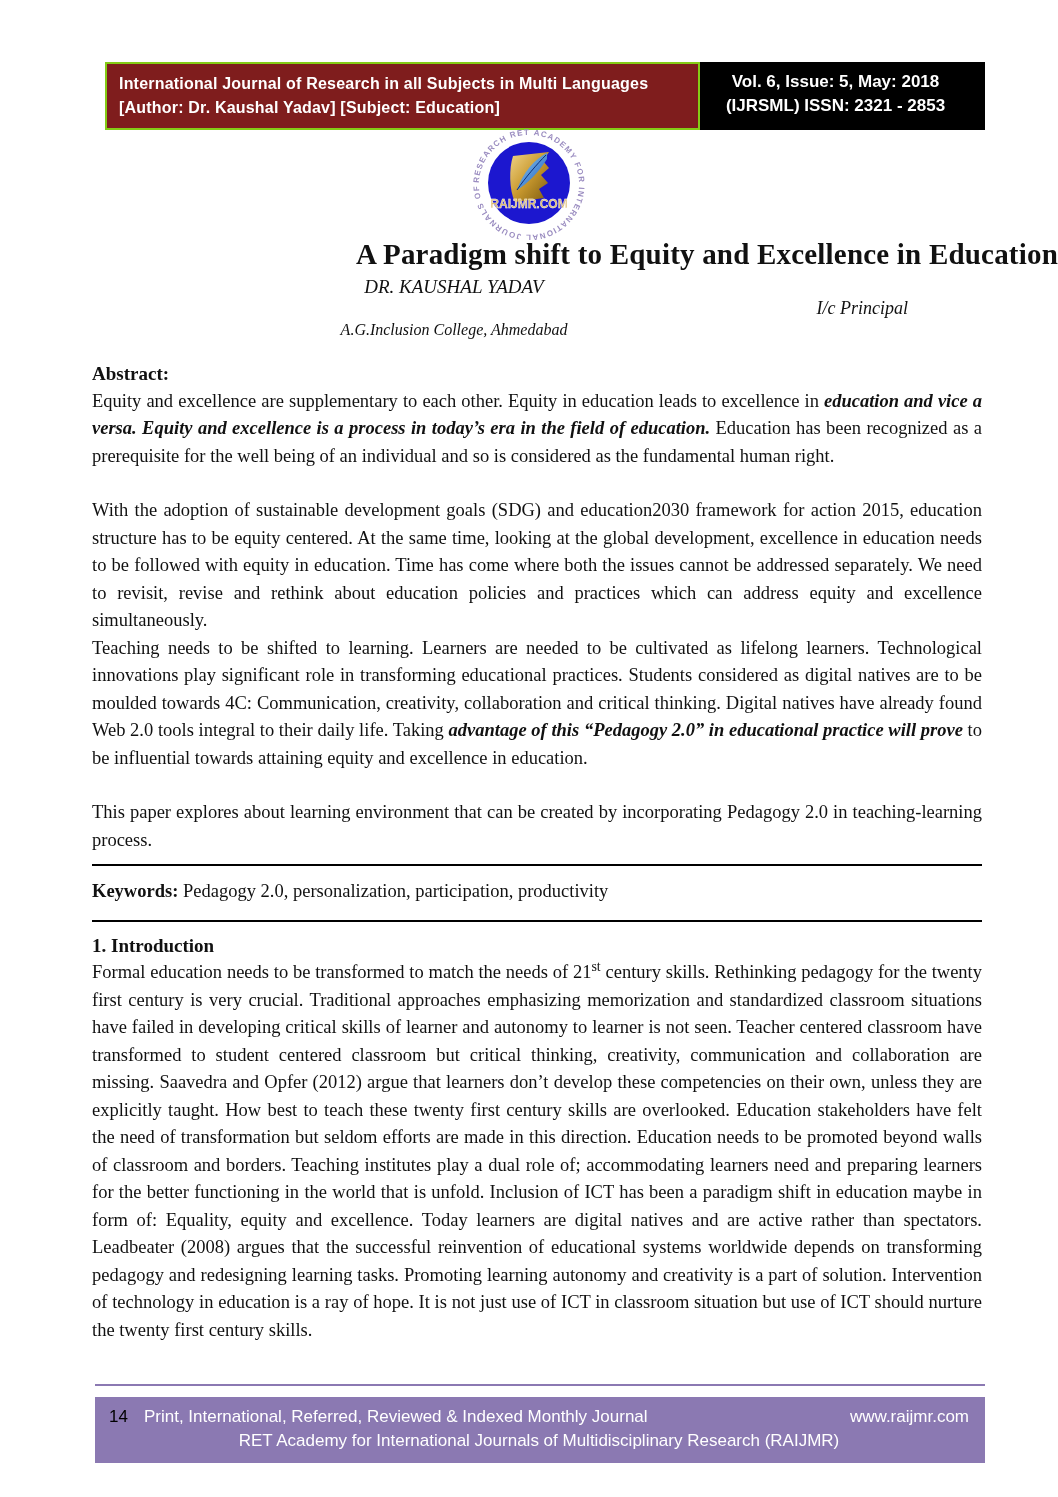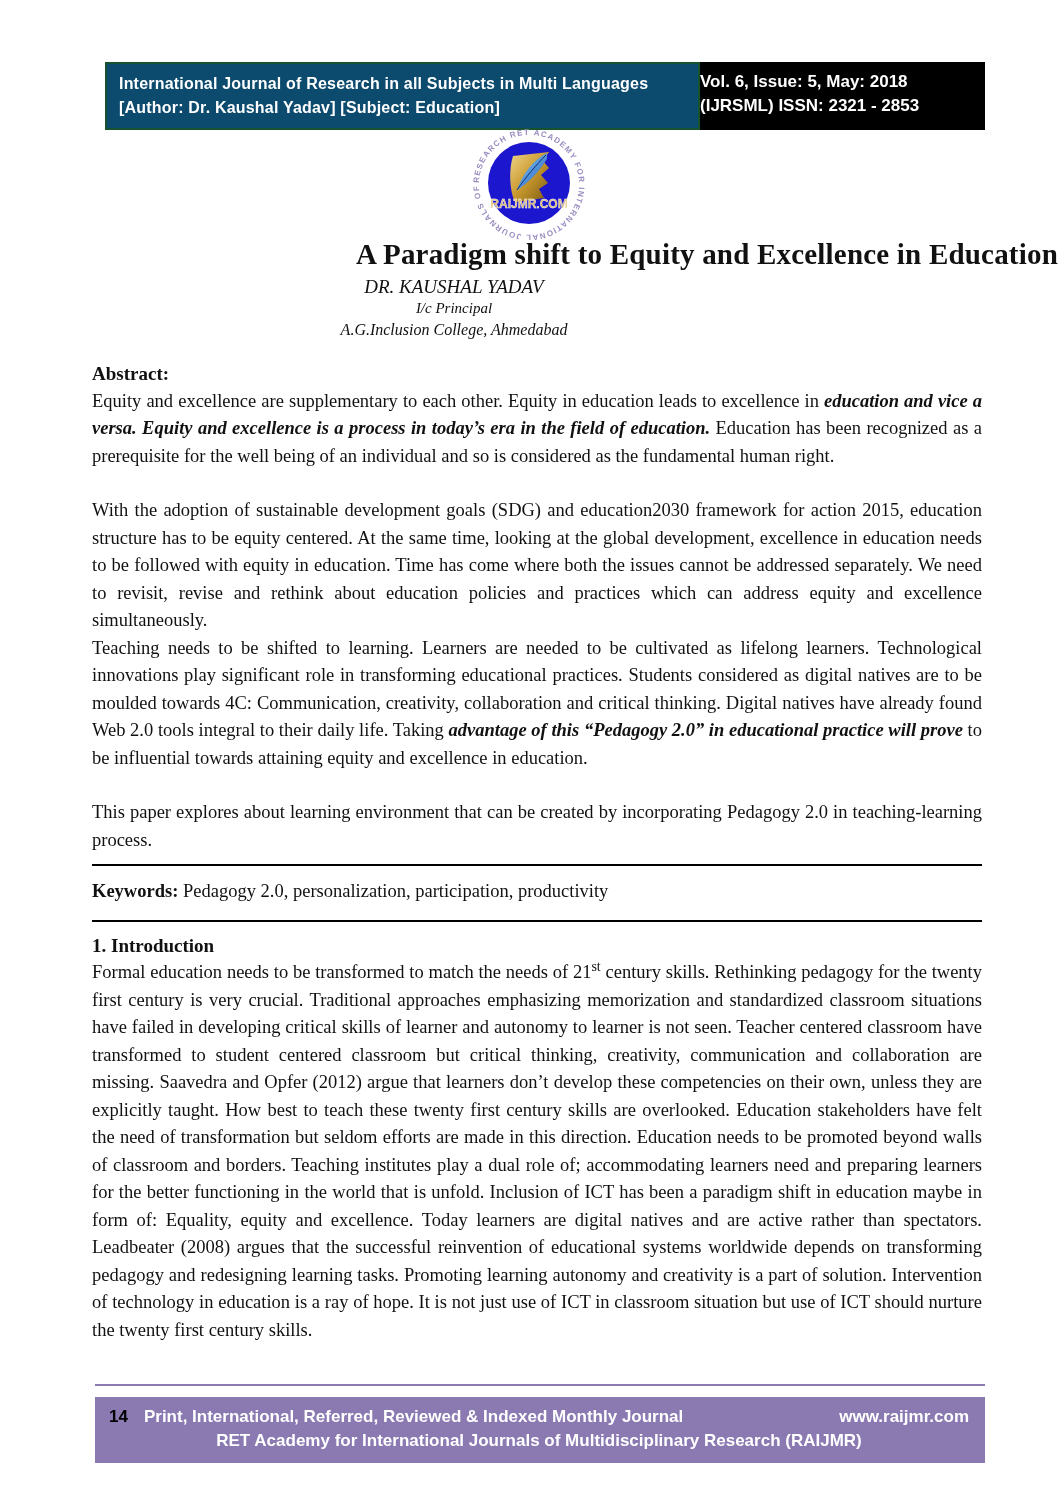--- a/index.html
+++ b/index.html
@@ -16,47 +16,47 @@
   
   .header-band {
     position:absolute; left:105px; top:62px;
     width:880px; height:68px;
     display:flex;
     font-family:"Liberation Sans", sans-serif;
     font-weight:bold;
   }
   .band-purple {
     flex:0 0 595px;
-    background:#0c4a6e;
-    border:2px solid #14532d;
+    background:#7f1d1d;
+    border:2px solid #84cc16;
     color:#fff;
     padding:8px 0 0 12px;
     font-size:16px; line-height:24px;
     letter-spacing:0.2px;
   }
   .band-black {
     flex:1;
     background:#000;
     color:#fff;
-    text-align:left;
+    text-align:center;
     padding:8px 14px 0 0;
     font-size:17px; line-height:24px;
   }
   
   .logo-wrap { position:absolute; left:0; top:126px; width:1058px; text-align:center; }
   
   .paper-title {
     position:absolute; left:0; top:238px; width:1058px;
     text-align:right;
     font-size:29px; font-weight:bold;
     letter-spacing:0.2px;
   }
   .author-block { position:absolute; left:0; top:275px; width:908px; text-align:center;font-style:italic; }
   .author-name { font-size:19px; line-height:23px; }
-  .author-role { font-size:15px; line-height:21px; }
+  .author-role { font-size:18px; line-height:21px;text-align:right; }
   .author-affil { font-size:16px; line-height:21px; }
   
   .body-col {
     position:absolute; left:92px; top:360px; width:890px;
     font-size:18.5px; line-height:27.5px;
   }
   .section-heading { font-weight:bold; font-size:19px; }
   .para { text-align:justify; }
   .gap { height:27px; }
   .bold-italic { font-style:italic; font-weight:bold; }
@@ -67,21 +67,21 @@
   
   .footer-rule {
     position:absolute; left:95px; top:1384px; width:890px; height:2px;
     background:#8b79b2;
   }
   .footer-band {
     position:absolute; left:95px; top:1397px; width:890px; height:66px;
     background:#8b79b2;
     color:#fff;
     font-family:"Liberation Sans", sans-serif;
-    font-weight:bold;
+    font-weight:normal;
     font-size:17px; line-height:24px;
     padding:8px 16px 0 14px;
   }
   .footer-row1 { display:flex; align-items:baseline; }
   .footer-pagenum { color:#000; margin-right:16px; }
   .footer-left { flex:1; }
   .footer-row2 { text-align:center; }
 </style>
 </head>
 <body>

